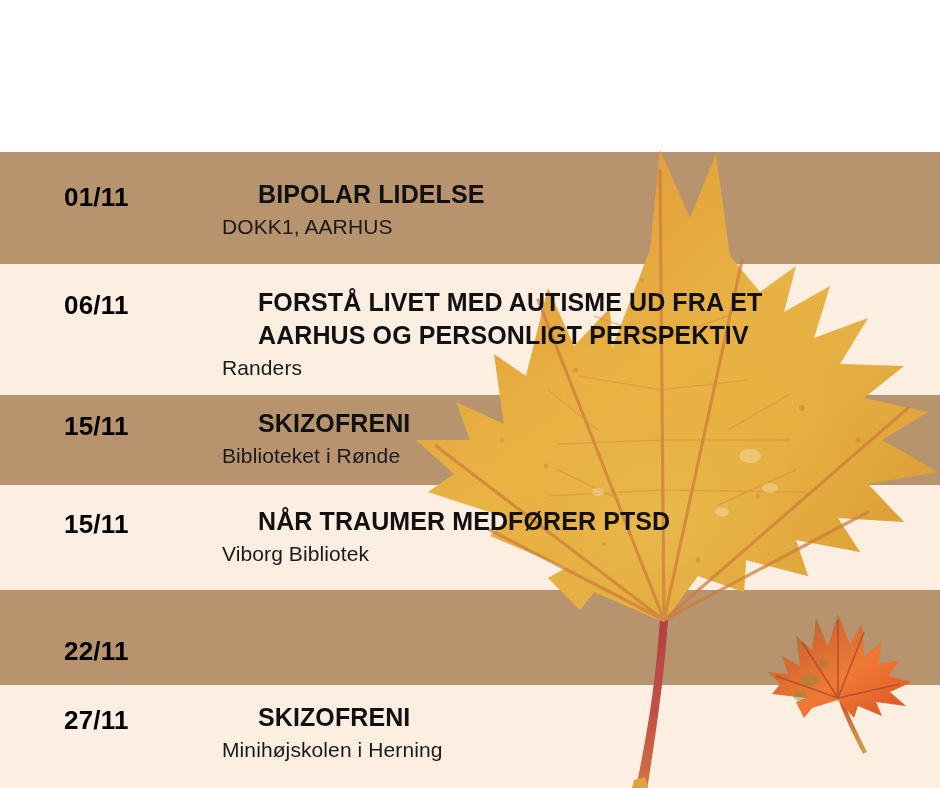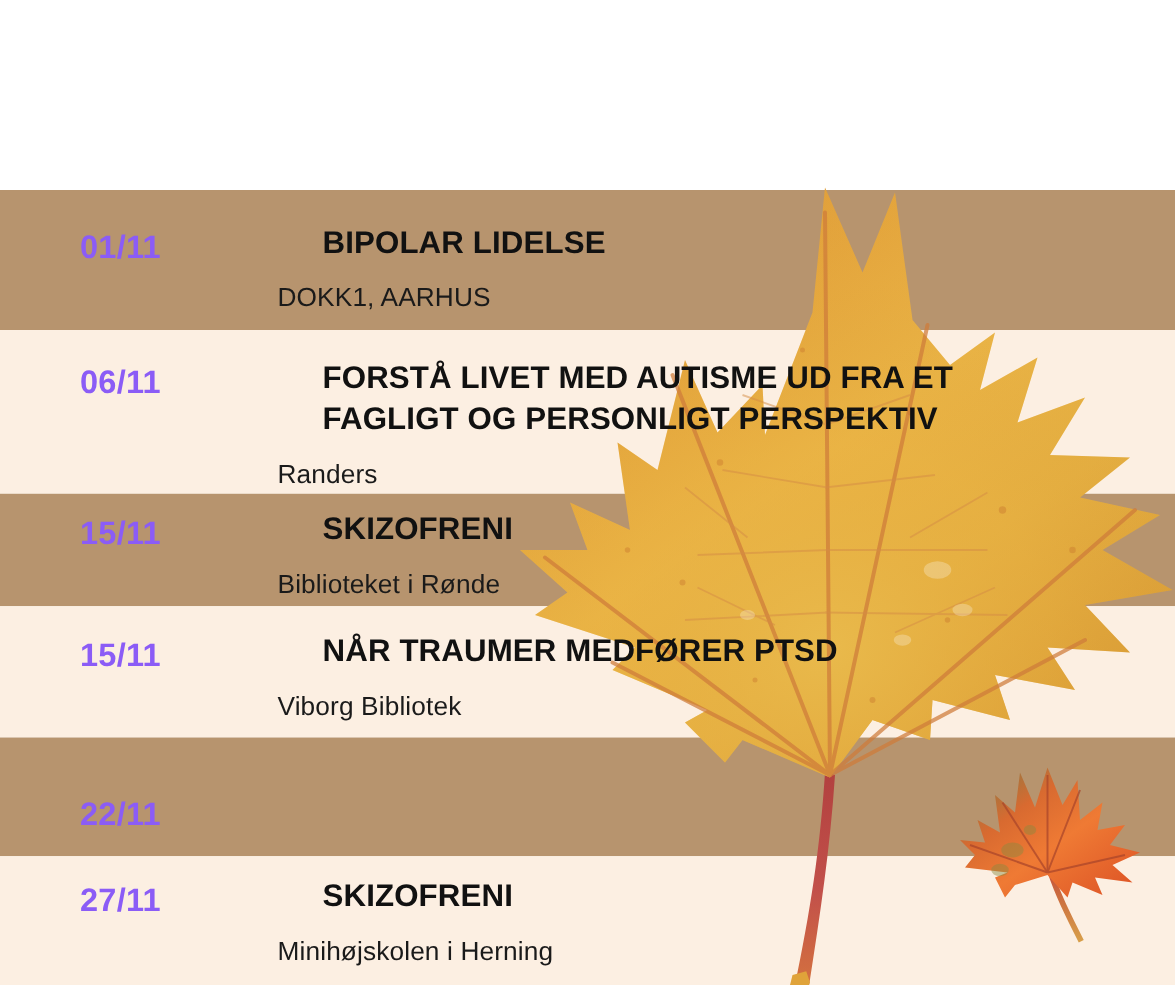--- a/index.html
+++ b/index.html
@@ -72,21 +72,21 @@
     box-sizing: border-box;
     padding-left: 64px;
     color: #0d0d0d;
   }
   .row-date {
     position: absolute;
     left: 64px;
     font-size: 26px;
     font-weight: 700;
     letter-spacing: 0.2px;
-    color: #8b5cf6;
+    color: #000000;
     white-space: nowrap;
   }
   .row-body {
     position: absolute;
     left: 222px;
     right: 8px;
   }
   .row-title {
     font-size: 25px;
     font-weight: 700;
@@ -95,21 +95,21 @@
     color: #111111;
     white-space: pre-line;
     margin-left: 36px;
   }
   .row-venue {
     font-size: 21px;
     font-weight: 400;
     line-height: 28px;
     letter-spacing: 0.1px;
     color: #1a1a1a;
-    margin-top: 14px;
+    margin-top: 2px;
   }
 
   
   .leaf-layer {
     position: absolute;
     left: 0;
     top: 0;
     width: 940px;
     height: 788px;
     z-index: 2;
@@ -265,21 +265,21 @@
     <div class="row-body" style="top:26px;">
       <div class="row-title">BIPOLAR LIDELSE</div>
       <div class="row-venue">DOKK1, AARHUS</div>
     </div>
   </div>
 
   <div class="row-text" style="top:264px;height:131px;">
     <div class="row-date" style="top:26px;">06/11</div>
     <div class="row-body" style="top:22px;">
       <div class="row-title">FORSTÅ LIVET MED AUTISME UD FRA ET
-FAGLIGT OG PERSONLIGT PERSPEKTIV</div>
+AARHUS OG PERSONLIGT PERSPEKTIV</div>
       <div class="row-venue">Randers</div>
     </div>
   </div>
 
   <div class="row-text" style="top:395px;height:90px;">
     <div class="row-date" style="top:16px;">15/11</div>
     <div class="row-body" style="top:12px;">
       <div class="row-title">SKIZOFRENI</div>
       <div class="row-venue">Biblioteket i Rønde</div>
     </div>

